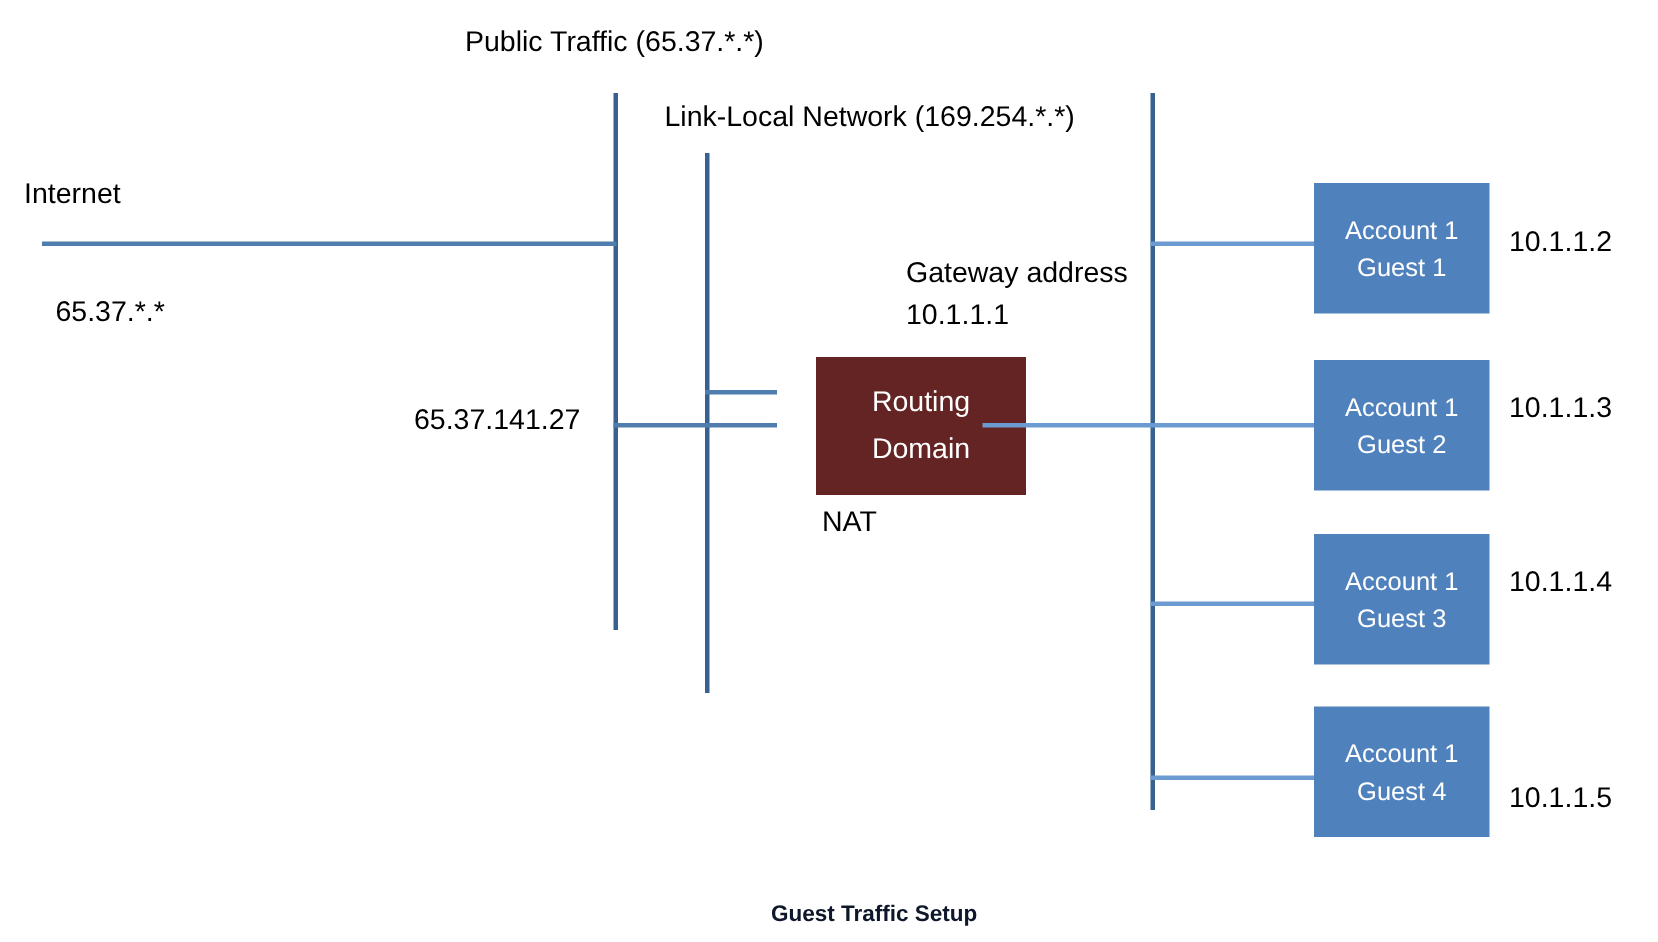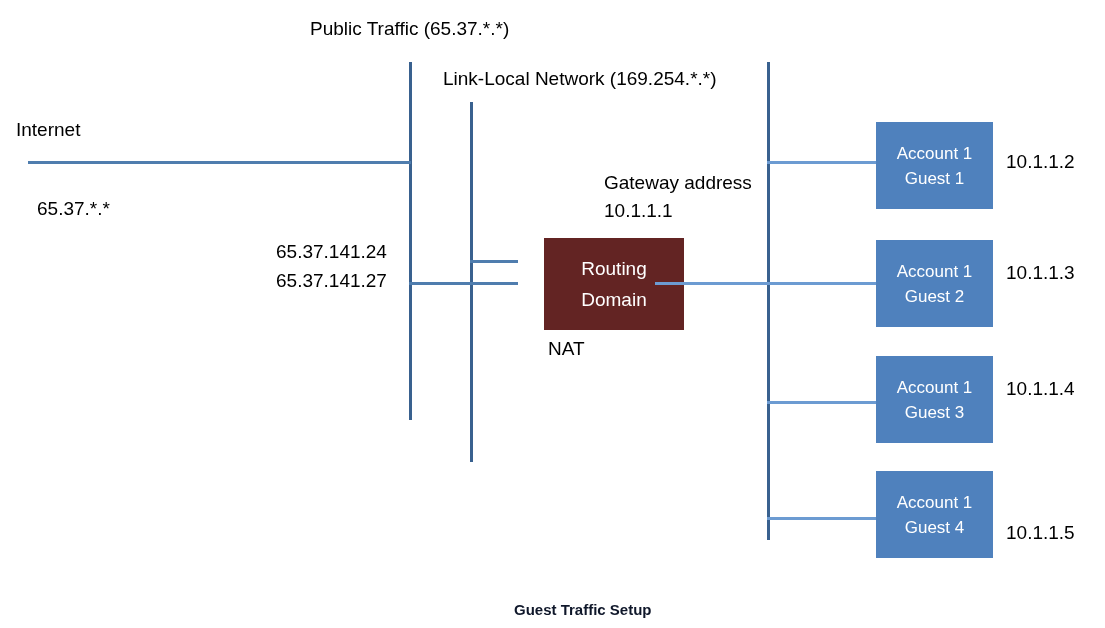--- a/index.html
+++ b/index.html
@@ -108,21 +108,20 @@
   <div class="vline" style="left:470px; top:102px; height:360px;"></div>
 
   <div class="vline" style="left:767px; top:62px; height:478px;"></div>
 
   <div class="lbl" style="left:16px; top:117px;">Internet</div>
 
   <div class="hline" style="left:28px; top:161px; width:383px;"></div>
 
   <div class="lbl" style="left:16px; top:196px;margin-left:21px;">65.37.*.*</div>
 
-  <div class="lbl" style="left:276px; top:239px;">65.37.141.24</div>
 
   <div class="lbl" style="left:276px; top:268px;">65.37.141.27</div>
 
   <div class="hline" style="left:470px; top:260px; width:48px;"></div>
 
   <div class="hline" style="left:409px; top:282px; width:109px;"></div>
 
   <div class="routing-box" style="left:544px; top:238px; width:140px; height:92px;text-align:center;">
     <span>Routing</span>
     <span>Domain</span>

